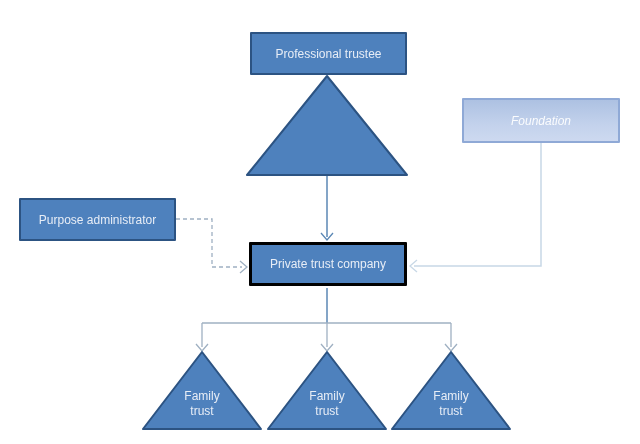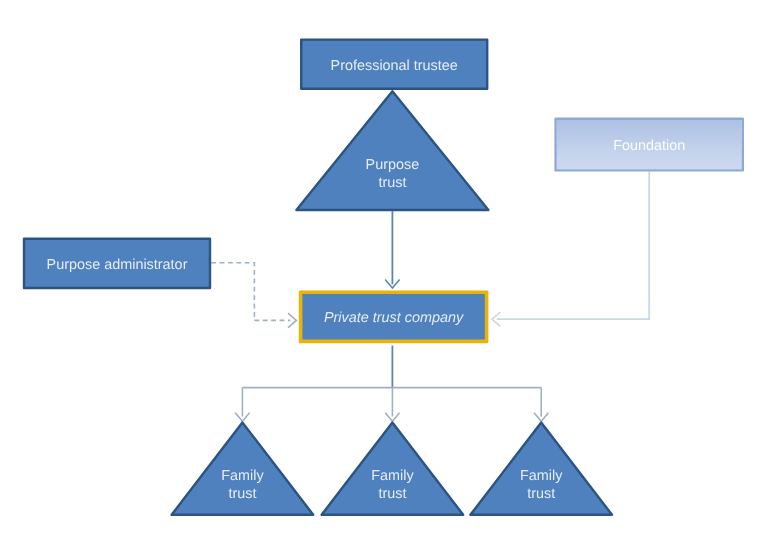--- a/index.html
+++ b/index.html
@@ -30,30 +30,29 @@
     font-size: 12px;
     color: #e7edf6;
     border-radius: 1px;
   }
   .box-blue {
     background: #4e81bd;
     border: 2px solid #2c5382;
   }
   .box-ptc {
     background: #4e81bd;
-    border: 3px solid #eab308;
-    font-style: italic;
+    border: 3px solid #000000;
   }
   .box-foundation {
     background: linear-gradient(180deg, #adc1e2 0%, #c3d2ec 60%, #cdd9f0 100%);
     border: 2px solid #8fa9d6;
     color: rgba(255,255,255,0.93);
   }
   #node-professional-trustee { left: 250px; top: 32px;  width: 157px; height: 43px; }
-  #node-foundation           { left: 462px; top: 98px;  width: 158px; height: 45px; }
+  #node-foundation           { left: 462px; top: 98px;  width: 158px; height: 45px; font-style: italic; }
   #node-jersey-administrator { left: 19px;  top: 198px; width: 157px; height: 43px; }
   #node-private-trust-company{ left: 249px; top: 242px; width: 158px; height: 44px; }
 
   .tri-label {
     position: absolute;
     text-align: center;
     font-size: 12px;
     line-height: 15px;
     color: #e7edf6;
   }
@@ -102,18 +101,17 @@
   </div>
 
   <div class="node box-blue" id="node-jersey-administrator">
     <span>Purpose administrator</span>
   </div>
 
   <div class="node box-ptc" id="node-private-trust-company">
     <span>Private trust company</span>
   </div>
 
-  <div class="tri-label" id="label-purpose-trust">Purpose trust</div>
   <div class="tri-label" id="label-family-1">Family trust</div>
   <div class="tri-label" id="label-family-2">Family trust</div>
   <div class="tri-label" id="label-family-3">Family trust</div>
 
 </div>
 
 </body></html>

